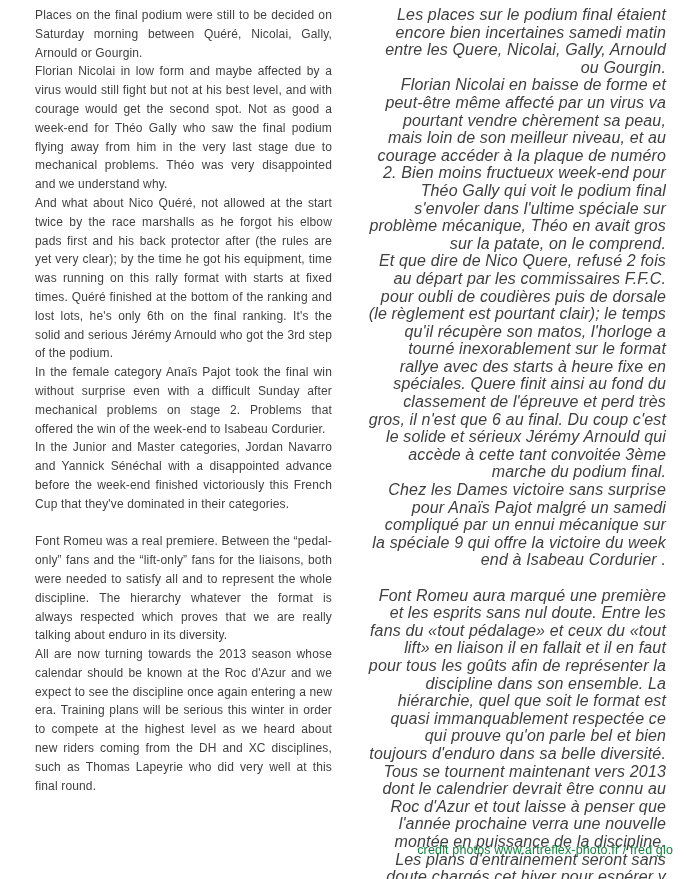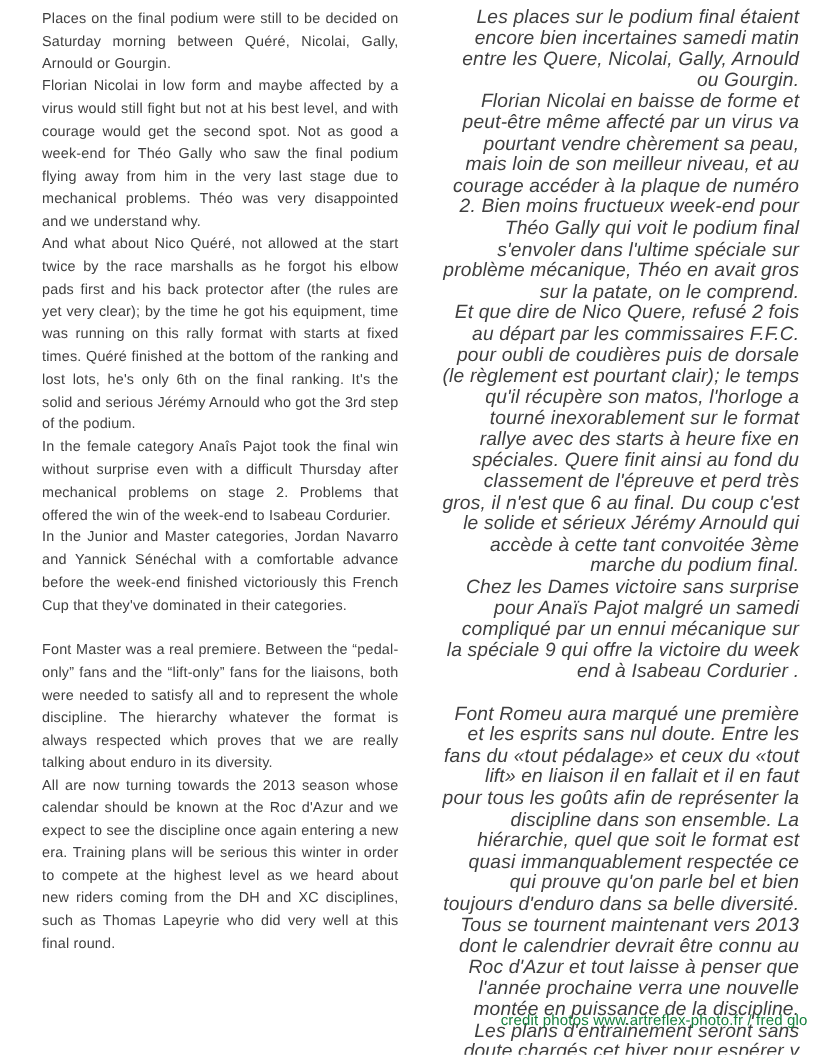--- a/index.html
+++ b/index.html
@@ -62,24 +62,24 @@
   }
 </style>
 </head>
 <body>
 
 <div class="page">
   <div class="col col-en" lang="en">
       <p class="para">Places on the final podium were still to be decided on Saturday morning between Quéré, Nicolai, Gally, Arnould or Gourgin.</p>
       <p class="para">Florian Nicolai in low form and maybe affected by a virus would still fight but not at his best level, and with courage would get the second spot. Not as good a week-end for Théo Gally who saw the final podium flying away from him in the very last stage due to mechanical problems. Théo was very disappointed and we understand why.</p>
       <p class="para">And what about Nico Quéré, not allowed at the start twice by the race marshalls as he forgot his elbow pads first and his back protector after (the rules are yet very clear); by the time he got his equipment, time was running on this rally format with starts at fixed times. Quéré finished at the bottom of the ranking and lost lots, he's only 6th on the final ranking. It's the solid and serious Jérémy Arnould who got the 3rd step of the podium.</p>
-      <p class="para">In the female category Anaîs Pajot took the final win without surprise even with a difficult Thursday after mechanical problems on stage 2. Problems that offered the win of the week-end to Isabeau Cordurier.</p>
-      <p class="para">In the Junior and Master categories, Jordan Navarro and Yannick Sénéchal with a comfortable advance before the week-end finished victoriously this French Cup that they've dominated in their categories.</p>
+      <p class="para">In the female category Anaîs Pajot took the final win without surprise even with a difficult Sunday after mechanical problems on stage 2. Problems that offered the win of the week-end to Isabeau Cordurier.</p>
+      <p class="para">In the Junior and Master categories, Jordan Navarro and Yannick Sénéchal with a disappointed advance before the week-end finished victoriously this French Cup that they've dominated in their categories.</p>
       <p class="para blank"></p>
-      <p class="para">Font Master was a real premiere. Between the “pedal-only” fans and the “lift-only” fans for the liaisons, both were needed to satisfy all and to represent the whole discipline. The hierarchy whatever the format is always respected which proves that we are really talking about enduro in its diversity.</p>
+      <p class="para">Font Romeu was a real premiere. Between the “pedal-only” fans and the “lift-only” fans for the liaisons, both were needed to satisfy all and to represent the whole discipline. The hierarchy whatever the format is always respected which proves that we are really talking about enduro in its diversity.</p>
       <p class="para">All are now turning towards the 2013 season whose calendar should be known at the Roc d'Azur and we expect to see the discipline once again entering a new era. Training plans will be serious this winter in order to compete at the highest level as we heard about new riders coming from the DH and XC disciplines, such as Thomas Lapeyrie who did very well at this final round.</p>
     </div>
   <div class="col col-fr" lang="fr">
       <p class="para">Les places sur le podium final étaient encore bien incertaines samedi matin entre les Quere, Nicolai, Gally, Arnould ou Gourgin.</p>
       <p class="para">Florian Nicolai en baisse de forme et peut-être même affecté par un virus va pourtant vendre chèrement sa peau, mais loin de son meilleur niveau, et au courage accéder à la plaque de numéro 2. Bien moins fructueux week-end pour Théo Gally qui voit le podium final s'envoler dans l'ultime spéciale sur problème mécanique, Théo en avait gros sur la patate, on le comprend.</p>
       <p class="para">Et que dire de Nico Quere, refusé 2 fois au départ par les commissaires F.F.C. pour oubli de coudières puis de dorsale (le règlement est pourtant clair); le temps qu'il récupère son matos, l'horloge a tourné inexorablement sur le format rallye avec des starts à heure fixe en spéciales. Quere finit ainsi au fond du classement de l'épreuve et perd très gros, il n'est que 6 au final. Du coup c'est le solide et sérieux Jérémy Arnould qui accède à cette tant convoitée 3ème marche du podium final.</p>
       <p class="para">Chez les Dames victoire sans surprise pour Anaïs Pajot malgré un samedi compliqué par un ennui mécanique sur la spéciale 9 qui offre la victoire du week end à Isabeau Cordurier .</p>
       <p class="para blank"></p>
       <p class="para">Font Romeu aura marqué une première et les esprits sans nul doute. Entre les fans du «tout pédalage» et ceux du «tout lift» en liaison il en fallait et il en faut pour tous les goûts afin de représenter la discipline dans son ensemble. La hiérarchie, quel que soit le format est quasi immanquablement respectée ce qui prouve qu'on parle bel et bien toujours d'enduro dans sa belle diversité.</p>
       <p class="para">Tous se tournent maintenant vers 2013 dont le calendrier devrait être connu au Roc d'Azur et tout laisse à penser que l'année prochaine verra une nouvelle montée en puissance de la discipline. Les plans d'entrainement seront sans doute chargés cet hiver pour espérer y jouer aux avant postes puisqu'on annonce l'arrivée de nouveaux protagonistes issus des filières DH ou XC à l'instar d'un Thomas Lapeyrie qui a brillé lors de cette finale.</p>

